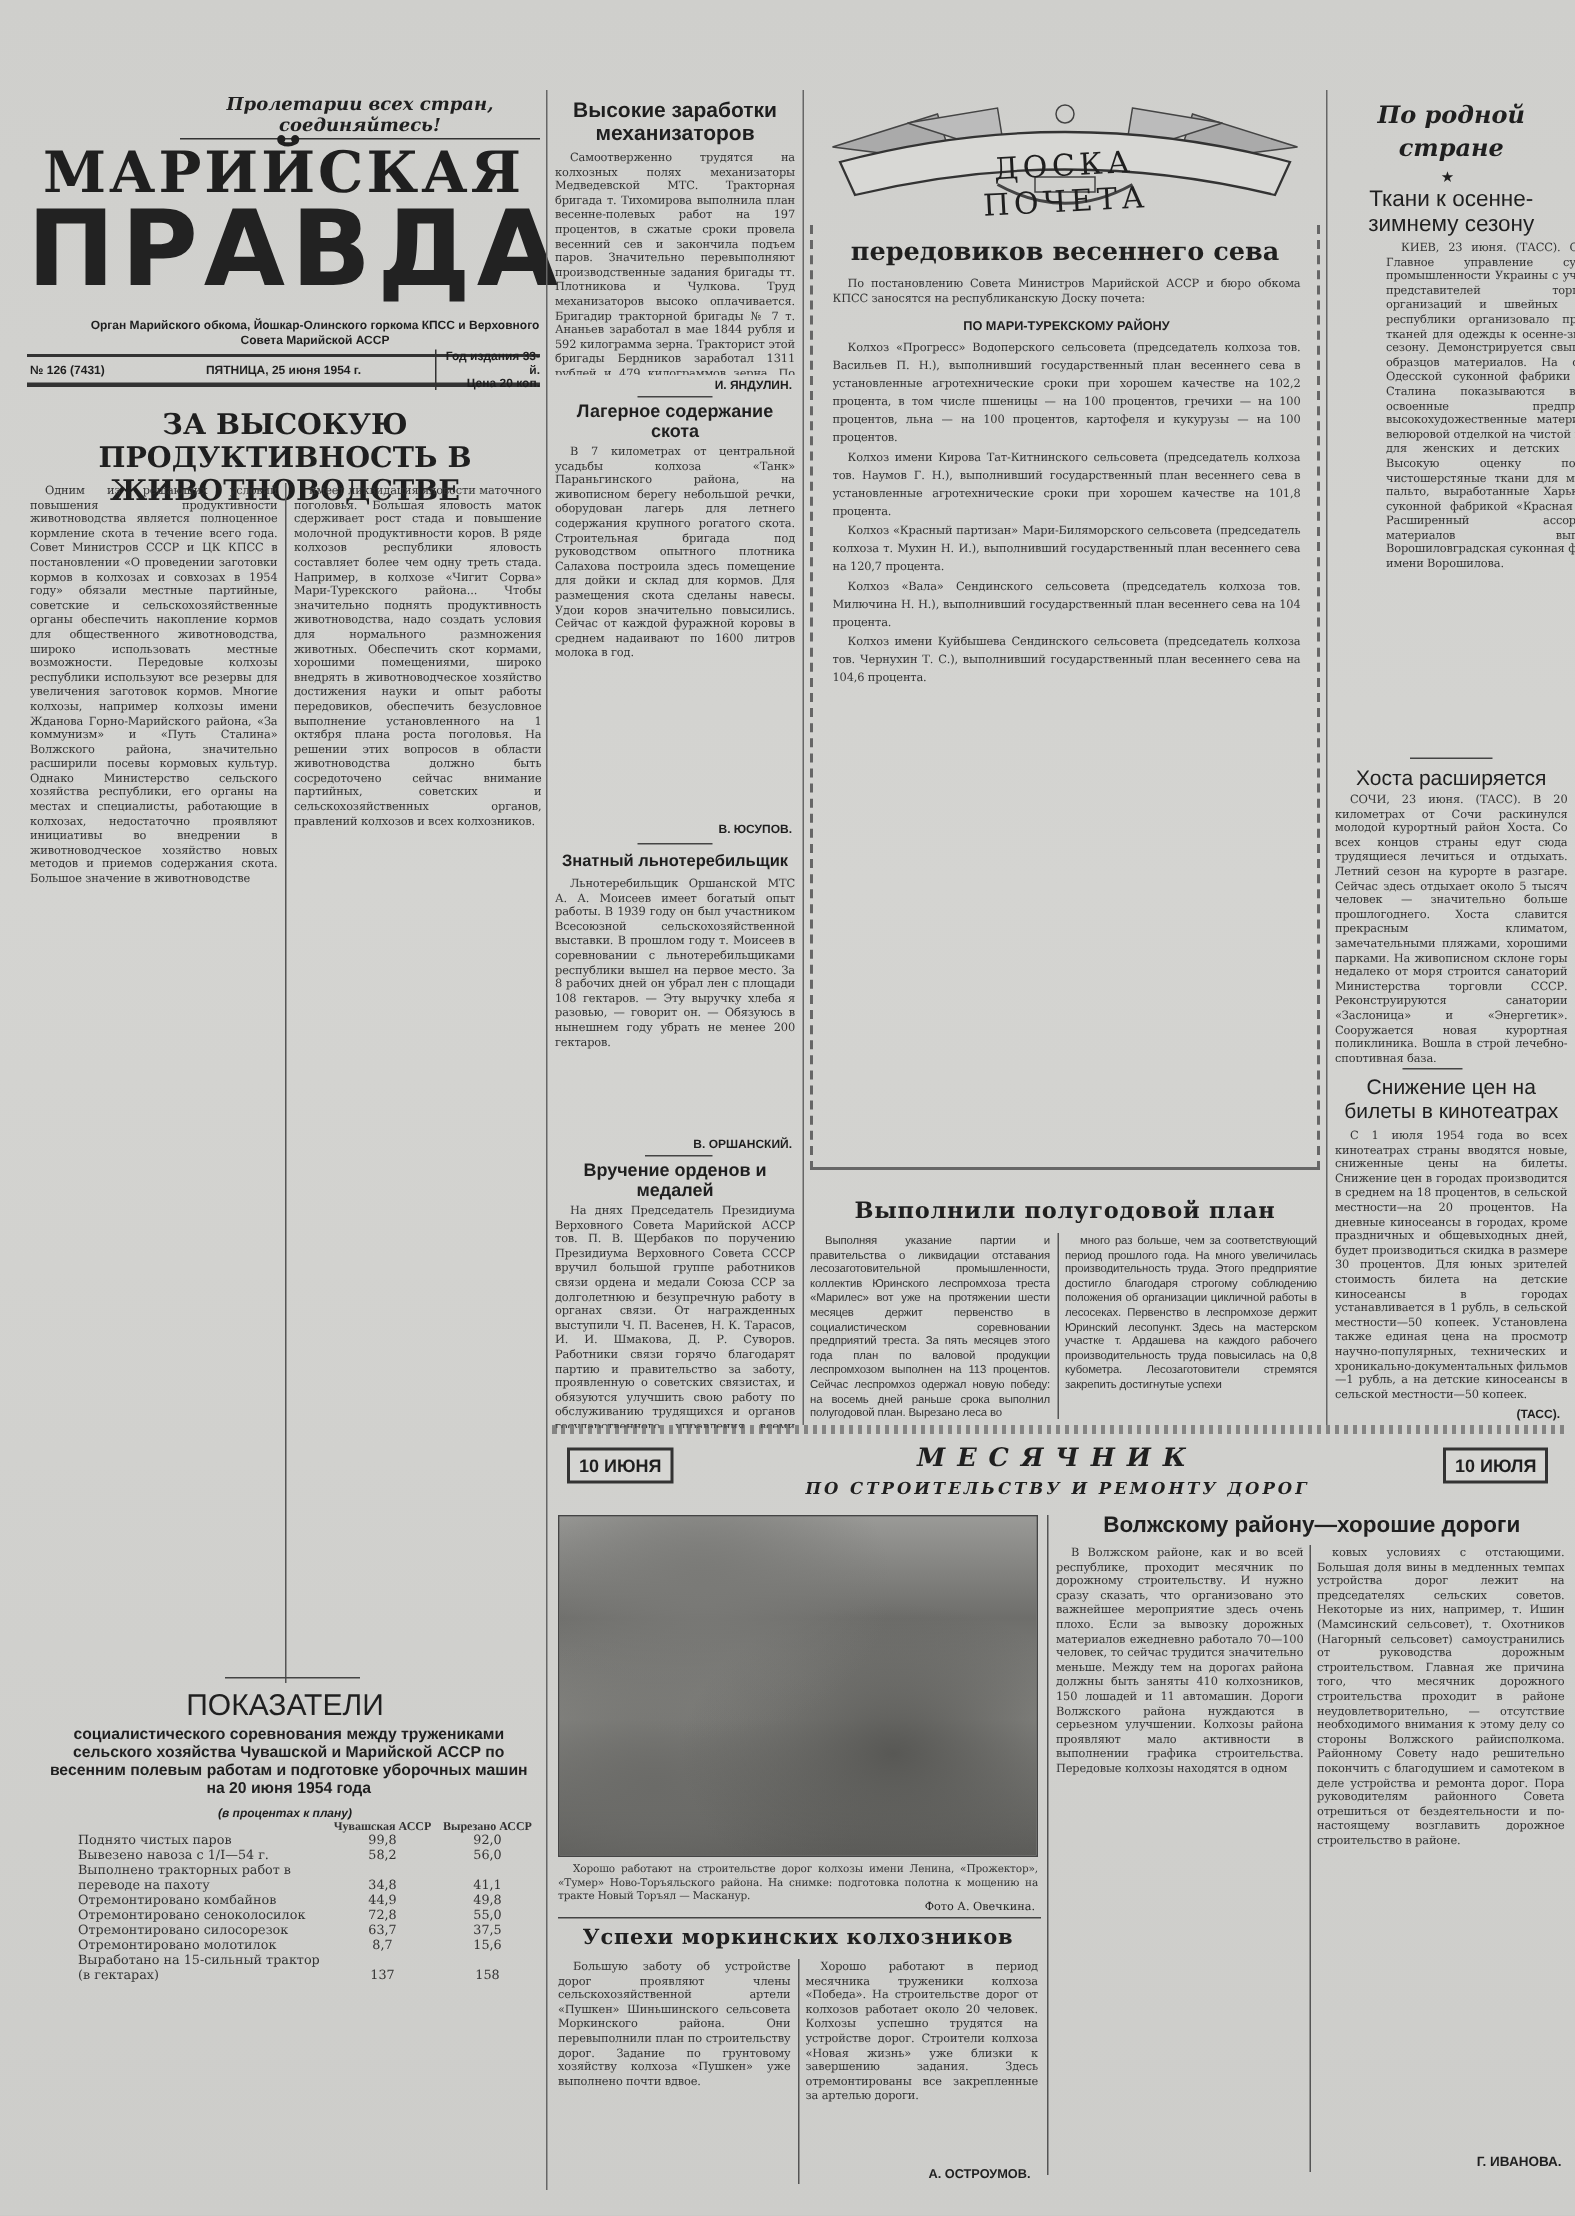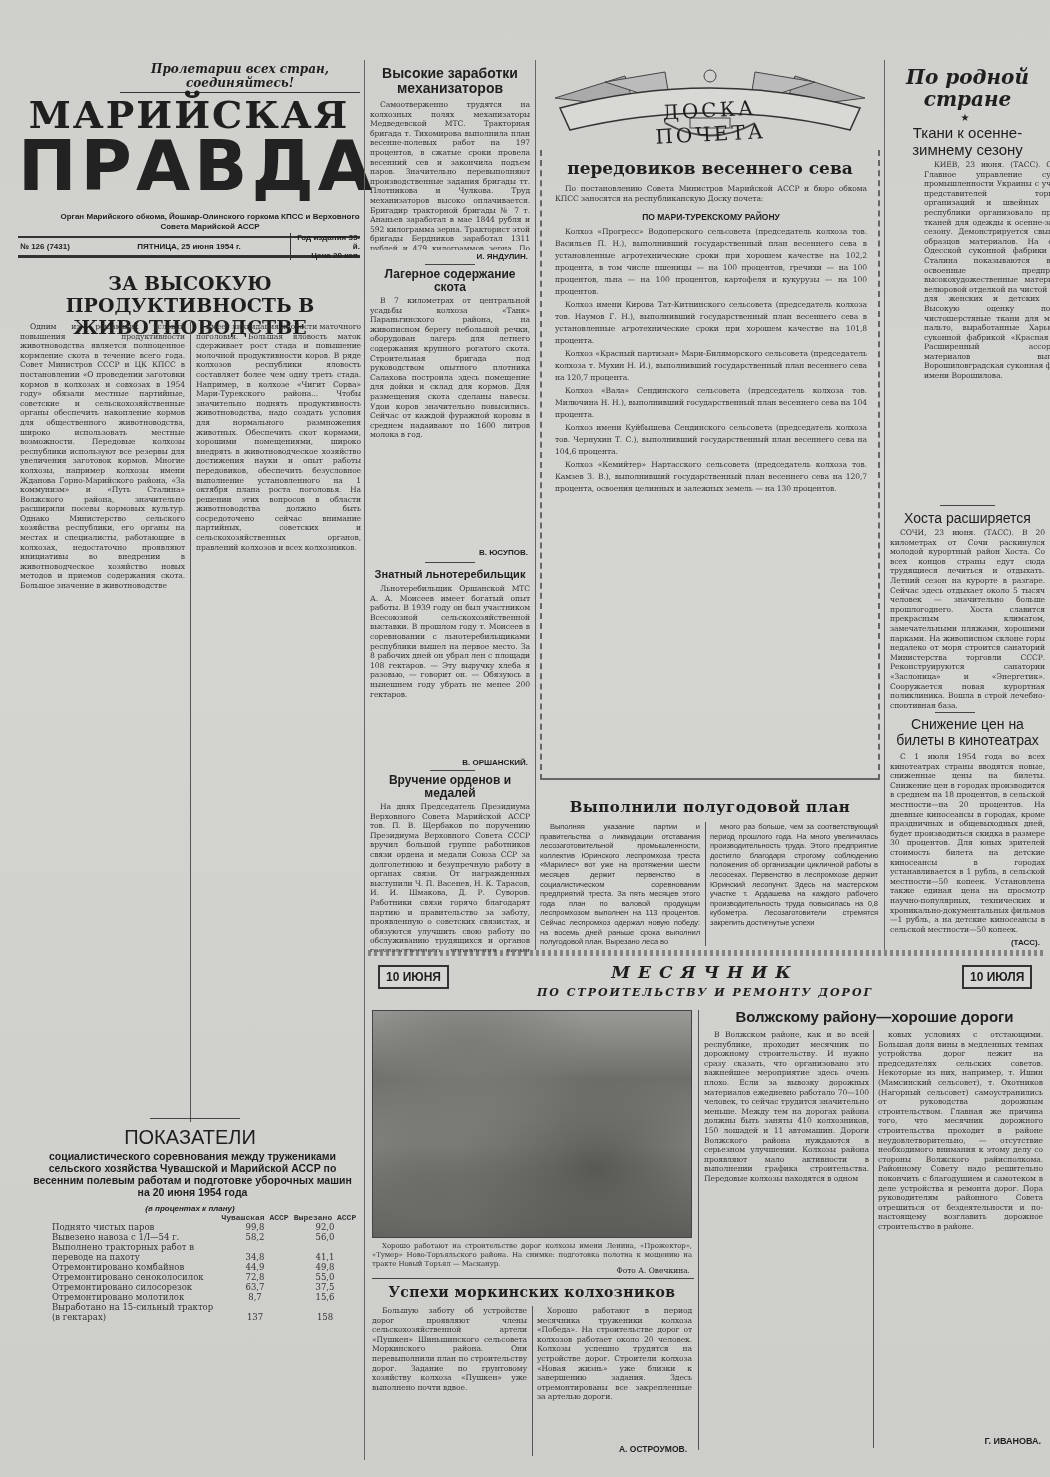--- a/index.html
+++ b/index.html
@@ -37,21 +37,21 @@
       radial-gradient(ellipse at 20% 80%, #6b6b68 0%, transparent 40%),
       linear-gradient(180deg, #9a9a97 0%, #6e6e6b 30%, #8a8a86 60%, #5c5c59 100%); border: 1px solid #444; }
 
   .datebox { border: 2px solid #333; font-family: "Liberation Sans", sans-serif; font-size: 12px; font-weight: bold; text-align: center; padding: 3px 6px; background: #d6d6d3; }
 
   .wavy { height: 6px; background: repeating-linear-gradient(90deg, #444 0 3px, transparent 3px 6px); opacity: .55; }
 
   table.stats { border-collapse: collapse; font-size: 8.5px; font-family: "DejaVu Serif", serif; color: #333; }
   table.stats td { padding: 0 2px; line-height: 10px; vertical-align: bottom; }
   table.stats td.v { text-align: center; width: 70px; }
-  table.stats th { font-size: 8px; font-family: Liberation Mono, monospace; font-weight: bold; text-align: center; line-height: 9px; }
+  table.stats th { font-size: 8px; font-family: Liberation Serif, serif; font-weight: bold; text-align: center; line-height: 9px; }
 </style>
 </head>
 <body>
 
 <div class="page">
 
   <div class="abs slogan">Пролетарии всех стран, соединяйтесь!</div>
   <div class="abs mast1">МАРИЙСКАЯ</div>
   <div class="abs mast2">ПРАВДА</div>
   <div class="abs organ">Орган Марийского обкома, Йошкар-Олинского горкома КПСС и Верховного Совета Марийской АССР</div>
@@ -175,34 +175,33 @@
   <div class="abs col-text" style="left:555px;top:184px;width:312px;">
       <p>По постановлению Совета Министров Марийской АССР и бюро обкома КПСС заносятся на республиканскую Доску почета:</p>
     </div>
   <div class="abs sans bold" style="left:555px;top:212px;width:312px;font-size:8.5px;text-align:center;">ПО МАРИ-ТУРЕКСКОМУ РАЙОНУ</div>
   <div class="abs col-text" style="left:555px;top:226px;width:312px;height:550px;overflow:hidden;line-height:12px;">
     <p>Колхоз «Прогресс» Водоперского сельсовета (председатель колхоза тов. Васильев П. Н.), выполнивший государственный план весеннего сева в установленные агротехнические сроки при хорошем качестве на 102,2 процента, в том числе пшеницы — на 100 процентов, гречихи — на 100 процентов, льна — на 100 процентов, картофеля и кукурузы — на 100 процентов.</p>
     <p>Колхоз имени Кирова Тат-Китнинского сельсовета (председатель колхоза тов. Наумов Г. Н.), выполнивший государственный план весеннего сева в установленные агротехнические сроки при хорошем качестве на 101,8 процента.</p>
     <p>Колхоз «Красный партизан» Мари-Биляморского сельсовета (председатель колхоза т. Мухин Н. И.), выполнивший государственный план весеннего сева на 120,7 процента.</p>
     <p>Колхоз «Вала» Сендинского сельсовета (председатель колхоза тов. Милючина Н. Н.), выполнивший государственный план весеннего сева на 104 процента.</p>
     <p>Колхоз имени Куйбышева Сендинского сельсовета (председатель колхоза тов. Чернухин Т. С.), выполнивший государственный план весеннего сева на 104,6 процента.</p>
-    <p>Колхоз «Кемийтер» Нартасского сельсовета (председатель колхоза тов. Камзев З. В.), выполнивший государственный план весеннего сева на 120,7 процента, освоения целинных и залежных земель — на 130 процентов.</p>
   </div>
 
   <div class="abs serif bold" style="left:540px;top:798px;width:340px;font-size:15px;text-align:center;letter-spacing:0.5px;">Выполнили полугодовой план</div>
   <div class="abs col-text sans" style="left:540px;top:822px;width:160px;height:124px;overflow:hidden;font-family:'Liberation Sans',sans-serif;">
       <p>Выполняя указание партии и правительства о ликвидации отставания лесозаготовительной промышленности, коллектив Юринского леспромхоза треста «Марилес» вот уже на протяжении шести месяцев держит первенство в социалистическом соревновании предприятий треста. За пять месяцев этого года план по валовой продукции леспромхозом выполнен на 113 процентов. Сейчас леспромхоз одержал новую победу: на восемь дней раньше срока выполнил полугодовой план. Вырезано леса во</p>
     </div>
   <div class="vrule" style="left:705px;top:822px;height:124px;"></div>
   <div class="abs col-text" style="left:710px;top:822px;width:168px;height:124px;overflow:hidden;font-family:'Liberation Sans',sans-serif;">
       <p>много раз больше, чем за соответствующий период прошлого года. На много увеличилась производительность труда. Этого предприятие достигло благодаря строгому соблюдению положения об организации цикличной работы в лесосеках. Первенство в леспромхозе держит Юринский лесопункт. Здесь на мастерском участке т. Ардашева на каждого рабочего производительность труда повысилась на 0,8 кубометра. Лесозаготовители стремятся закрепить достигнутые успехи</p>
     </div>
 
   <div class="vrule" style="left:884px;top:60px;height:890px;background:#666;"></div>
-  <div class="abs serif bold" style="left:890px;top:66px;width:155px;font-size:20px;font-style:italic;text-align:center;line-height:22px;">По родной стране</div>
+  <div class="abs serif bold" style="left:890px;top:66px;width:155px;font-size:16px;font-style:italic;text-align:center;line-height:22px;">По родной стране</div>
   <div class="abs" style="left:955px;top:112px;width:20px;text-align:center;font-size:10px;">★</div>
   <div class="abs sans" style="left:890px;top:124px;width:155px;font-size:15px;line-height:17px;text-align:center;">Ткани к осенне-зимнему сезону</div>
   <div class="abs col-text" style="left:924px;top:160px;width:155px;height:350px;overflow:hidden;">
       <p>КИЕВ, 23 июня. (ТАСС). Сегодня Главное управление суконной промышленности Украины с участием представителей торгующих организаций и швейных фабрик республики организовало просмотр тканей для одежды к осенне-зимнему сезону. Демонстрируется свыше 300 образцов материалов. На стендах Одесской суконной фабрики имени Сталина показываются впервые освоенные предприятием высокохудожественные материалы с велюровой отделкой на чистой шерсти для женских и детских пальто. Высокую оценку получили чистошерстяные ткани для мужских пальто, выработанные Харьковской суконной фабрикой «Красная нить». Расширенный ассортимент материалов выпустила Ворошиловградская суконная фабрика имени Ворошилова.</p>
     </div>
   <div class="hrule" style="left:940px;top:505px;width:55px;"></div>
   <div class="abs sans" style="left:890px;top:510px;width:155px;font-size:14px;text-align:center;">Хоста расширяется</div>
   <div class="abs col-text" style="left:890px;top:528px;width:155px;height:180px;overflow:hidden;">
       <p>СОЧИ, 23 июня. (ТАСС). В 20 километрах от Сочи раскинулся молодой курортный район Хоста. Со всех концов страны едут сюда трудящиеся лечиться и отдыхать. Летний сезон на курорте в разгаре. Сейчас здесь отдыхает около 5 тысяч человек — значительно больше прошлогоднего. Хоста славится прекрасным климатом, замечательными пляжами, хорошими парками. На живописном склоне горы недалеко от моря строится санаторий Министерства торговли СССР. Реконструируются санатории «Заслоница» и «Энергетик». Сооружается новая курортная поликлиника. Вошла в строй лечебно-спортивная база.</p>
     </div>

